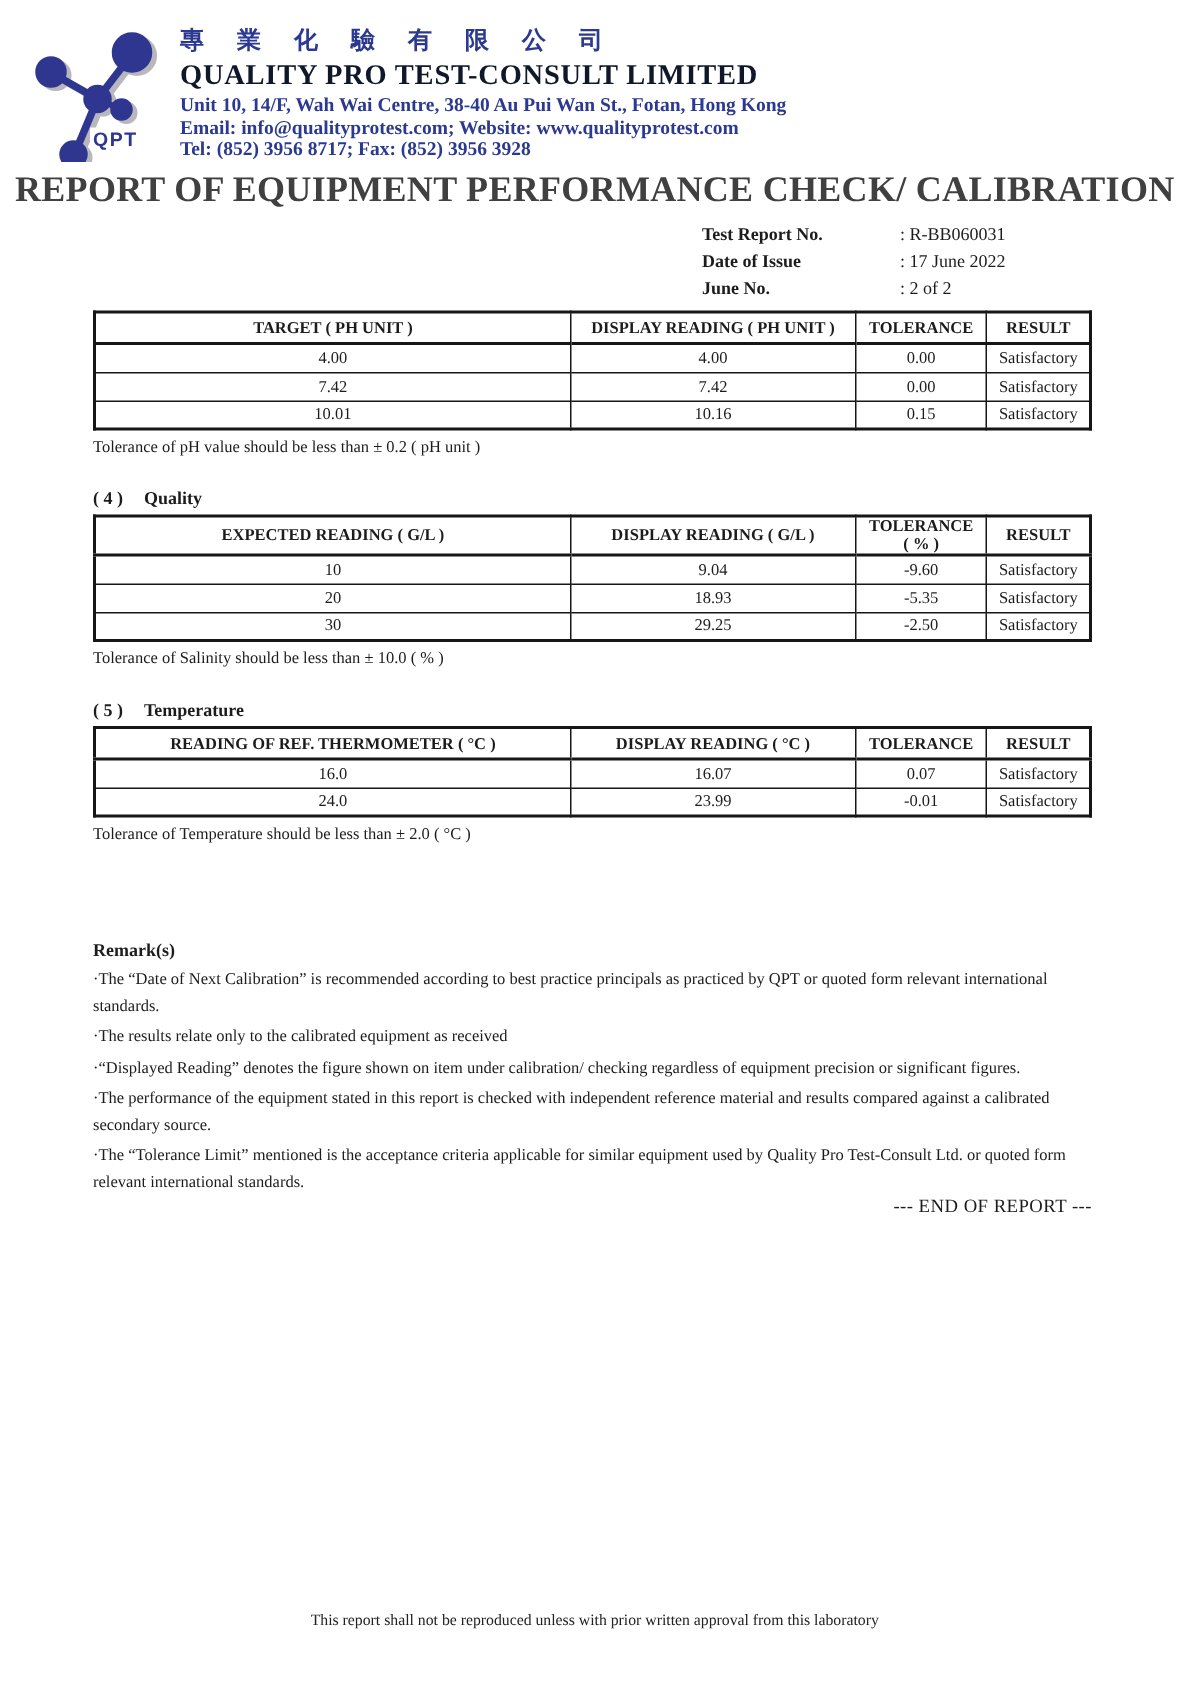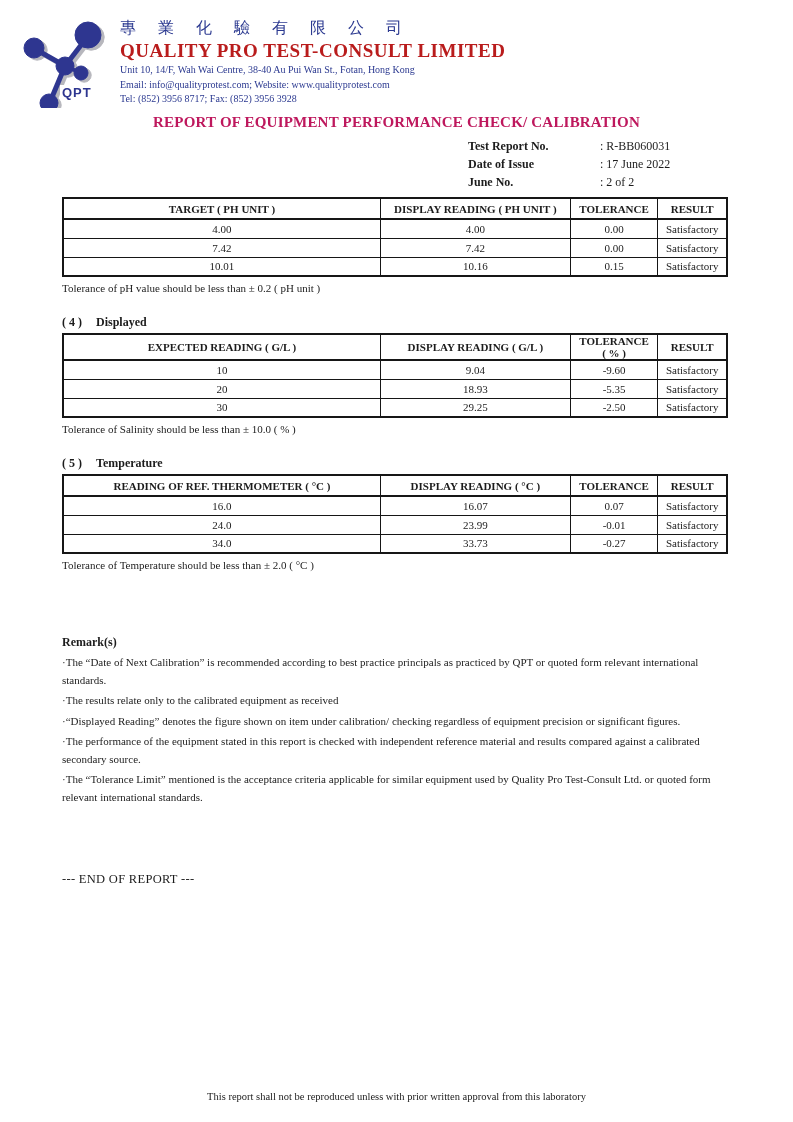--- a/index.html
+++ b/index.html
@@ -11,34 +11,34 @@
     font-family: "Liberation Serif", "DejaVu Serif", serif;
     overflow: hidden;
   }
   .page { position: relative; width: 793px; height: 1122px; }
 
   
   .letterhead { display: flex; padding: 10px 0 0 12px; height: 108px; }
   .logo-wrap { width: 100px; height: 98px; flex: 0 0 auto; }
   .head-text { padding-left: 8px; padding-top: 8px; color: #2b3990; }
   .company-zh {
-    font-size: 16px; font-weight: normal; letter-spacing: 9px;
+    font-size: 16px; font-weight: bold; letter-spacing: 9px;
     color: #2b3990; line-height: 20px;
   }
   .company-en {
     font-size: 19px; font-weight: bold; letter-spacing: 0.5px;
-    color: #b91c1c; line-height: 24px; margin-top: 1px;
-  }
-  .head-line { font-size: 10px; font-weight: normal; color: #2b3990; line-height: 14.5px; }
+    color: #0f172a; line-height: 24px; margin-top: 1px;
+  }
+  .head-line { font-size: 13px; font-weight: bold; color: #2b3990; line-height: 14.5px; }
   .head-line:first-of-type { margin-top: 3px; }
 
   
   .doc-title {
-    text-align: center; font-size: 15px; font-weight: bold;
-    letter-spacing: 0.2px; margin-top: 6px; color: #be185d;
+    text-align: center; font-size: 24px; font-weight: bold;
+    letter-spacing: 0.2px; margin-top: 6px; color: #404040;
   }
   .report-info { margin: 6px 0 0 468px; font-size: 12px; }
   .report-info .ri-row { display: flex; line-height: 18px; }
   .report-info .ri-label { font-weight: bold; width: 132px; }
   .report-info .ri-value { font-weight: normal; }
 
   
   .content { margin-left: 62px; width: 666px; }
   table.report-table {
     border-collapse: collapse; width: 666px;
@@ -59,24 +59,24 @@
   #table-ph { margin-top: 6px; }
   .section-heading + table.report-table { margin-top: 3px; }
 
   
   .remarks { margin-top: 64px; }
   .remarks-heading { font-size: 12px; font-weight: bold; margin-bottom: 4px; }
   .remark-item { font-size: 11px; line-height: 17.5px; margin-top: 3px; }
 
   
   .end-of-report {
-    text-align: left; font-size: 12.5px; margin-top: 66px; letter-spacing: 0.3px;
+    text-align: right; font-size: 12.5px; letter-spacing: 0.3px;
   }
   .page-footer {
-    position: absolute; left: 0; bottom: 20px; width: 100%;
+    position: absolute; left: 0; bottom: 36px; width: 100%;
     text-align: center; font-size: 10.5px; color: #222;
   }
 </style>
 </head>
 <body>
 
 <div class="page">
 
   <div class="letterhead">
     <div class="logo-wrap">
@@ -169,21 +169,21 @@
             <td>10.01</td>
             <td>10.16</td>
             <td>0.15</td>
             <td>Satisfactory</td>
           </tr>
         </tbody>
       </table>
     <div class="table-note">Tolerance of pH value should be less than ± 0.2 ( pH unit )</div>
 
     <div class="section-heading">
-      <span class="sec-label">( 4 )</span><span>Displayed</span>
+      <span class="sec-label">( 4 )</span><span>Quality</span>
     </div>
     <table class="report-table">
         <colgroup>
           <col class="col-a">
           <col class="col-b">
           <col class="col-c">
           <col class="col-d">
         </colgroup>
         <thead>
           <tr>
@@ -240,26 +240,20 @@
             <td>16.07</td>
             <td>0.07</td>
             <td>Satisfactory</td>
           </tr>
           <tr>
             <td>24.0</td>
             <td>23.99</td>
             <td>-0.01</td>
             <td>Satisfactory</td>
           </tr>
-          <tr>
-            <td>34.0</td>
-            <td>33.73</td>
-            <td>-0.27</td>
-            <td>Satisfactory</td>
-          </tr>
         </tbody>
       </table>
     <div class="table-note">Tolerance of Temperature should be less than ± 2.0 ( °C )</div>
 
     <div class="remarks">
       <div class="remarks-heading">Remark(s)</div>
       <div class="remark-item">·The “Date of Next Calibration” is recommended according to best practice principals as practiced by QPT or quoted form relevant international standards.</div>
       <div class="remark-item">·The results relate only to the calibrated equipment as received</div>
       <div class="remark-item">·“Displayed Reading” denotes the figure shown on item under calibration/ checking regardless of equipment precision or significant figures.</div>
       <div class="remark-item">·The performance of the equipment stated in this report is checked with independent reference material and results compared against a calibrated secondary source.</div>

